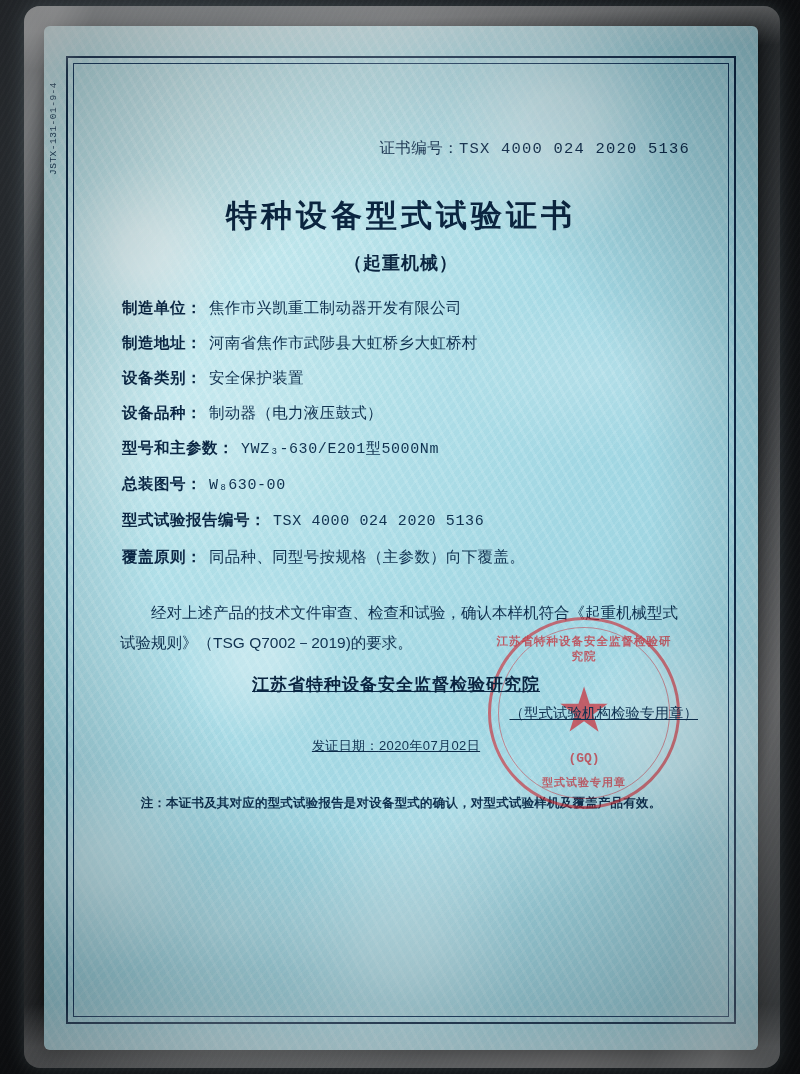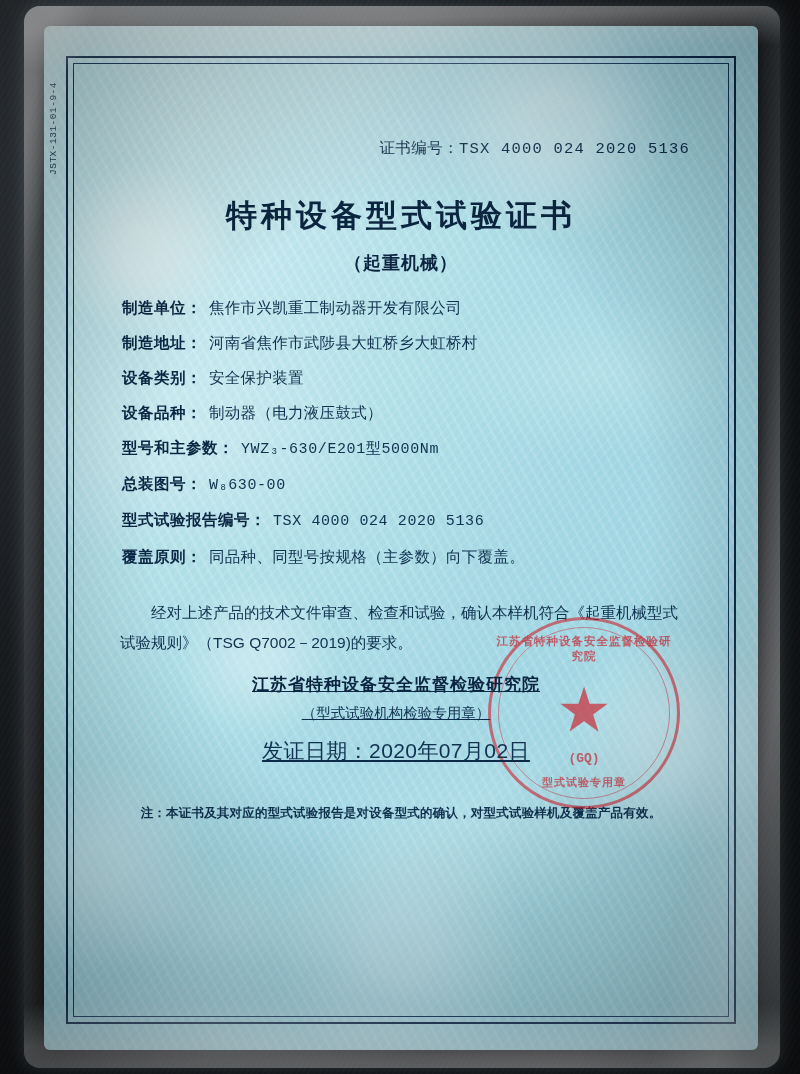--- a/index.html
+++ b/index.html
@@ -267,24 +267,25 @@
     color: #0b2540;
     position: relative;
     z-index: 3;
   }
   #issuer-sub {
     margin-top: 8px;
     font-size: 14.5px;
     color: #10314f;
     position: relative;
     z-index: 3;
+    text-align: right;
   }
   #issue-date, #recheck-date {
     margin-top: 14px;
-    font-size: 21px;
+    font-size: 13px;
     color: #10314f;
     letter-spacing: .4px;
     position: relative;
     z-index: 3;
   }
   #recheck-date { margin-top: 12px; }
 
   #note {
     margin-top: 40px;
     padding: 0 8px;

